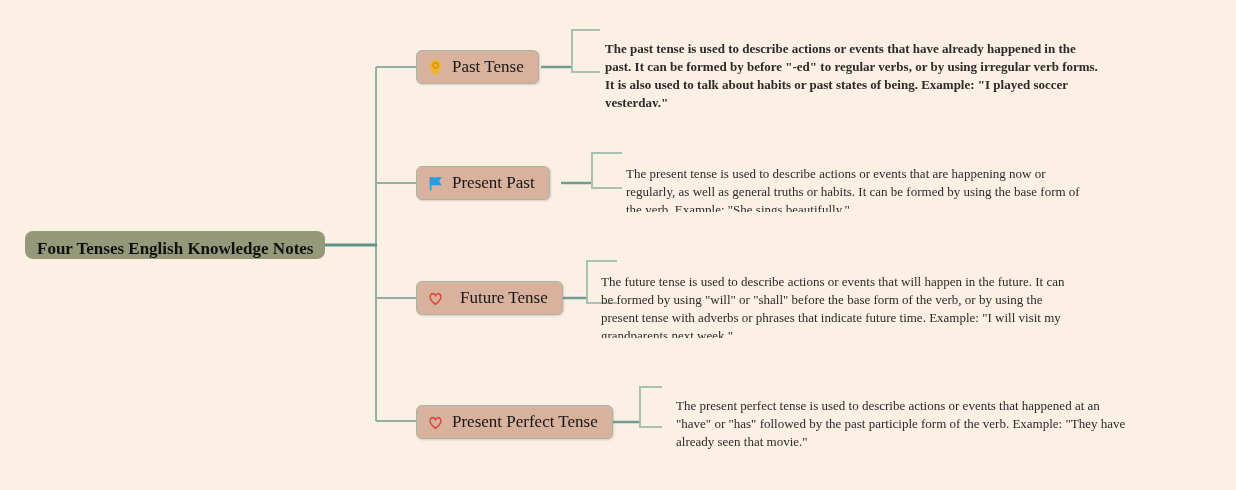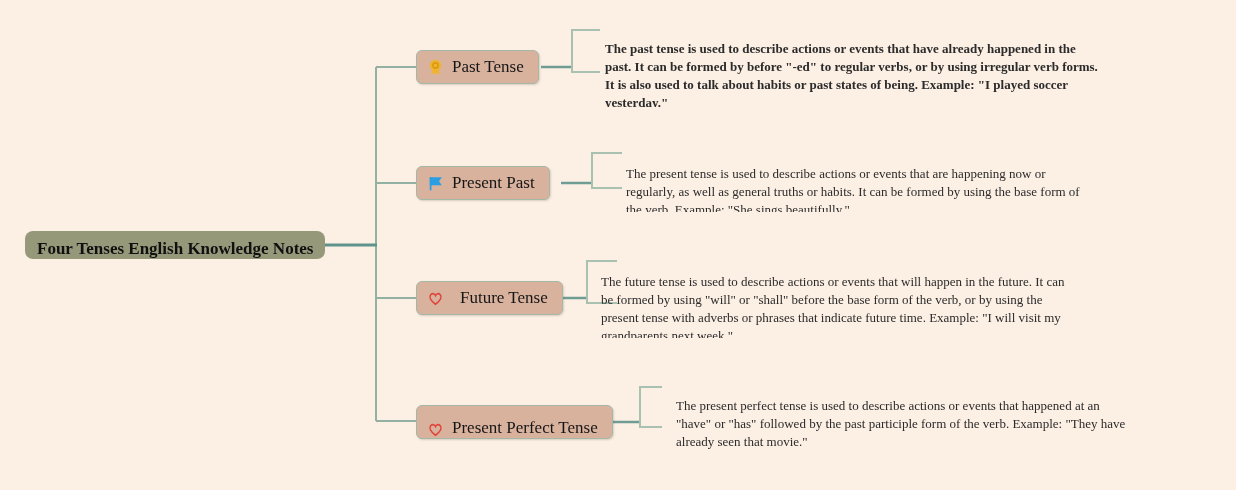--- a/index.html
+++ b/index.html
@@ -101,21 +101,21 @@
     </span>
     <span class="topic-label">Future Tense</span>
   </div>
   <div class="note" style="left:601px;top:273px;width:504px;height:65px;">
     <div class="note-line">The future tense is used to describe actions or events that will happen in the future. It can</div>
     <div class="note-line">be formed by using "will" or "shall" before the base form of the verb, or by using the</div>
     <div class="note-line">present tense with adverbs or phrases that indicate future time. Example: "I will visit my</div>
     <div class="note-line">grandparents next week."</div>
   </div>
 
-  <div class="topic" style="left:416px;top:405px;align-items:flex-end;">
+  <div class="topic" style="left:416px;top:405px;">
     <span class="icon">
       <svg width="17" height="17" viewBox="0 0 16 16">
         <path d="M8,13.4 C2.9,9.7 1.7,6.3 3.5,4.4 C5.1,2.7 7.3,3.5 8,5.1 C8.7,3.5 10.9,2.7 12.5,4.4 C14.3,6.3 13.1,9.7 8,13.4 Z" fill="none" stroke="#e0453a" stroke-width="1.5"></path>
       </svg>
     </span>
     <span class="topic-label">Present Perfect Tense</span>
   </div>
   <div class="note" style="left:676px;top:397px;width:488px;height:65px;">
     <div class="note-line">The present perfect tense is used to describe actions or events that happened at an</div>
     <div class="note-line">"have" or "has" followed by the past participle form of the verb. Example: "They have</div>

